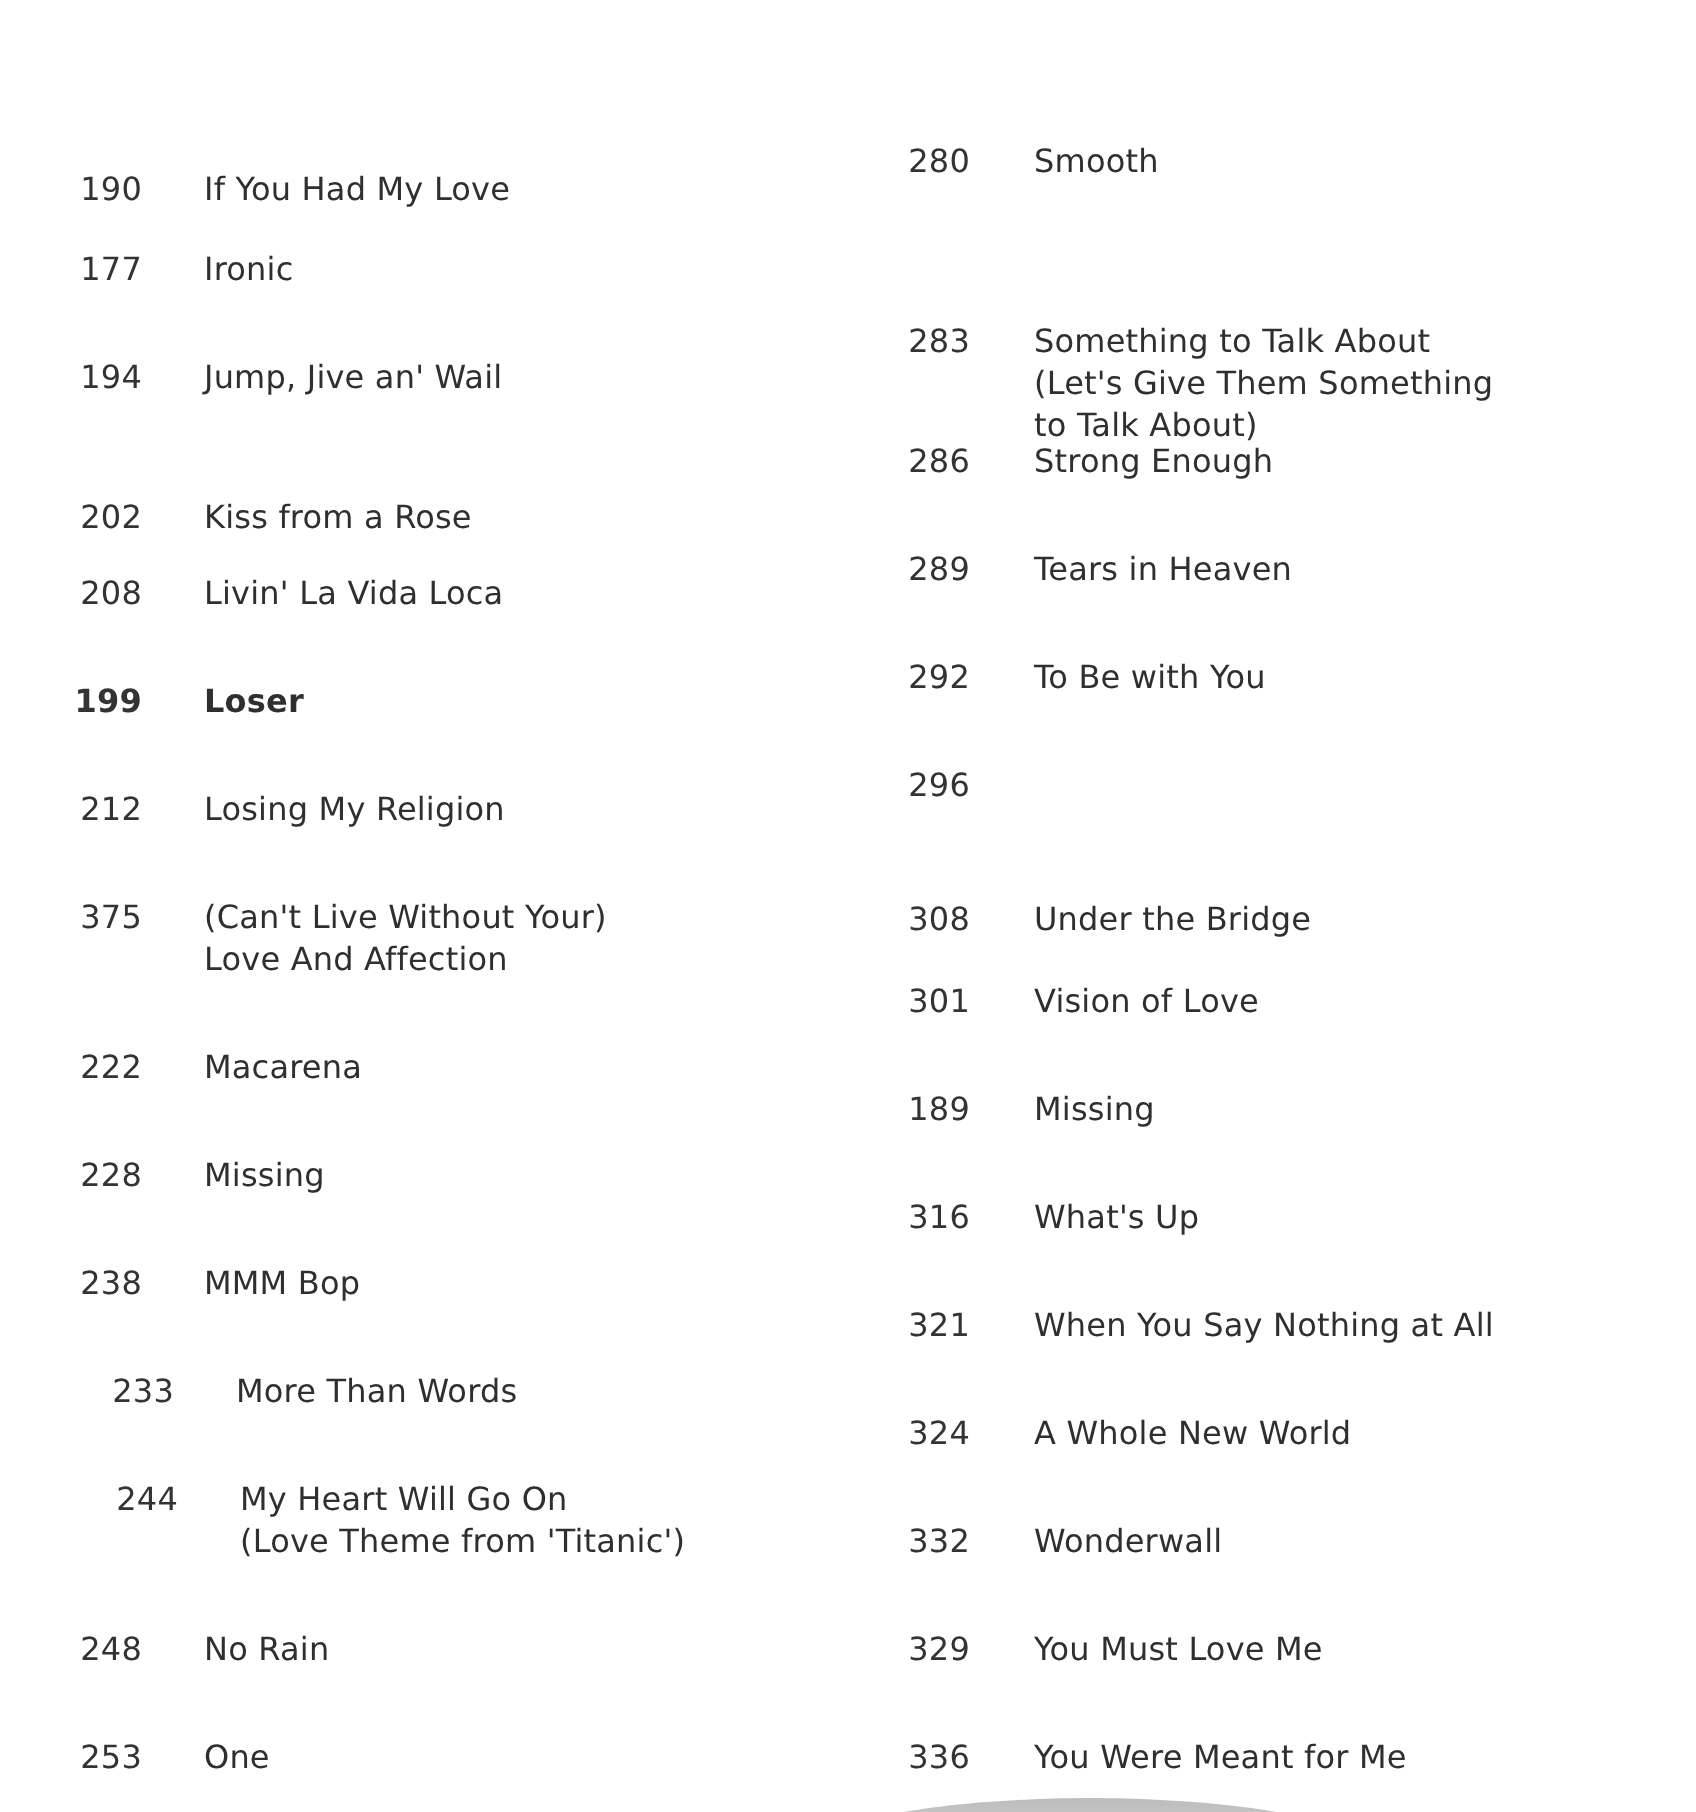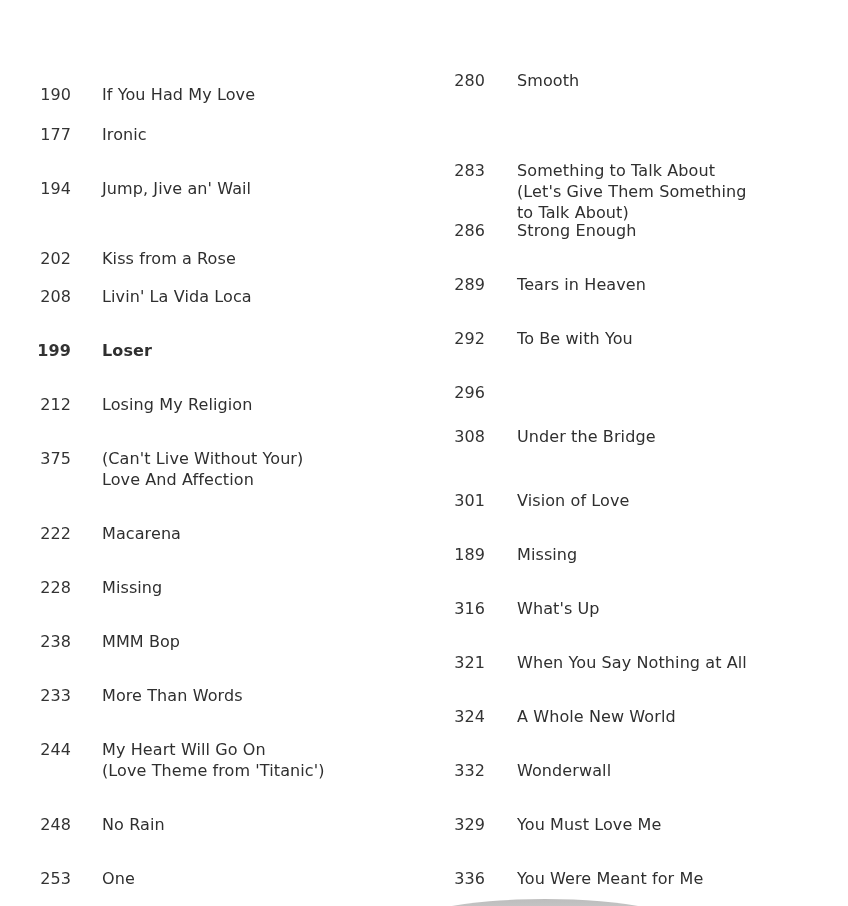--- a/index.html
+++ b/index.html
@@ -94,25 +94,25 @@
     <span class="title">Macarena</span>
   </div>
     <div class="entry" style="top: 577px;">
     <span class="num">228</span>
     <span class="title">Missing</span>
   </div>
     <div class="entry" style="top: 631px;">
     <span class="num">238</span>
     <span class="title">MMM Bop</span>
   </div>
-    <div class="entry" style="top: 685px;">
+    <div class="entry" style="top: 685px; margin-left: 16px;">
     <span class="num">233</span>
     <span class="title">More Than Words</span>
   </div>
-    <div class="entry" style="top: 739px;">
+    <div class="entry" style="top: 739px; padding-left: 18px;">
     <span class="num">244</span>
     <span class="title">My Heart Will Go On
 (Love Theme from 'Titanic')</span>
   </div>
     <div class="entry" style="top: 814px;">
     <span class="num">248</span>
     <span class="title">No Rain</span>
   </div>
     <div class="entry" style="top: 868px;">
     <span class="num">253</span>
@@ -138,21 +138,21 @@
     <span class="num">289</span>
     <span class="title">Tears in Heaven</span>
   </div>
     <div class="entry" style="top: 328px;">
     <span class="num">292</span>
     <span class="title">To Be with You</span>
   </div>
     <div class="entry" style="top: 382px;">
     <span class="num">296</span>
   </div>
-    <div class="entry" style="top: 426px;">
+    <div class="entry" style="top: 449px;">
     <span class="num">308</span>
     <span class="title">Under the Bridge</span>
   </div>
     <div class="entry" style="top: 490px;">
     <span class="num">301</span>
     <span class="title">Vision of Love</span>
   </div>
     <div class="entry" style="top: 544px;">
     <span class="num">189</span>
     <span class="title">Missing</span>

